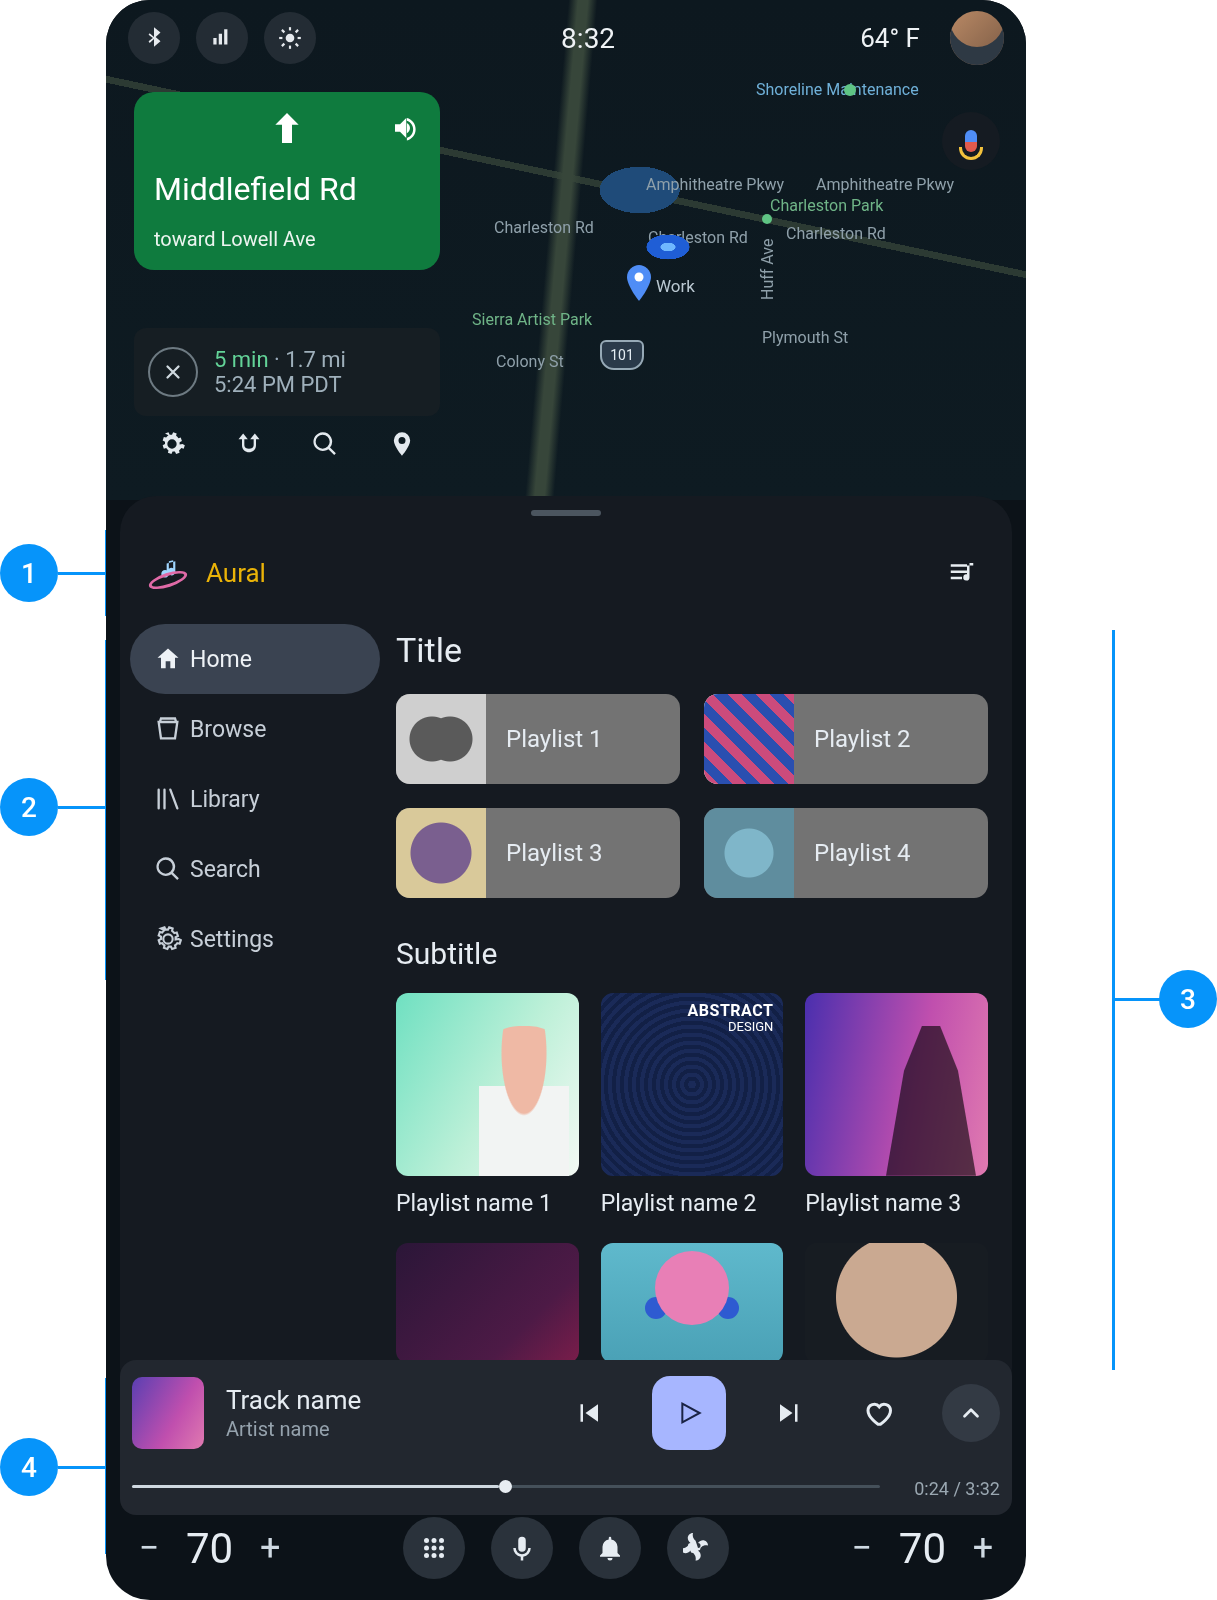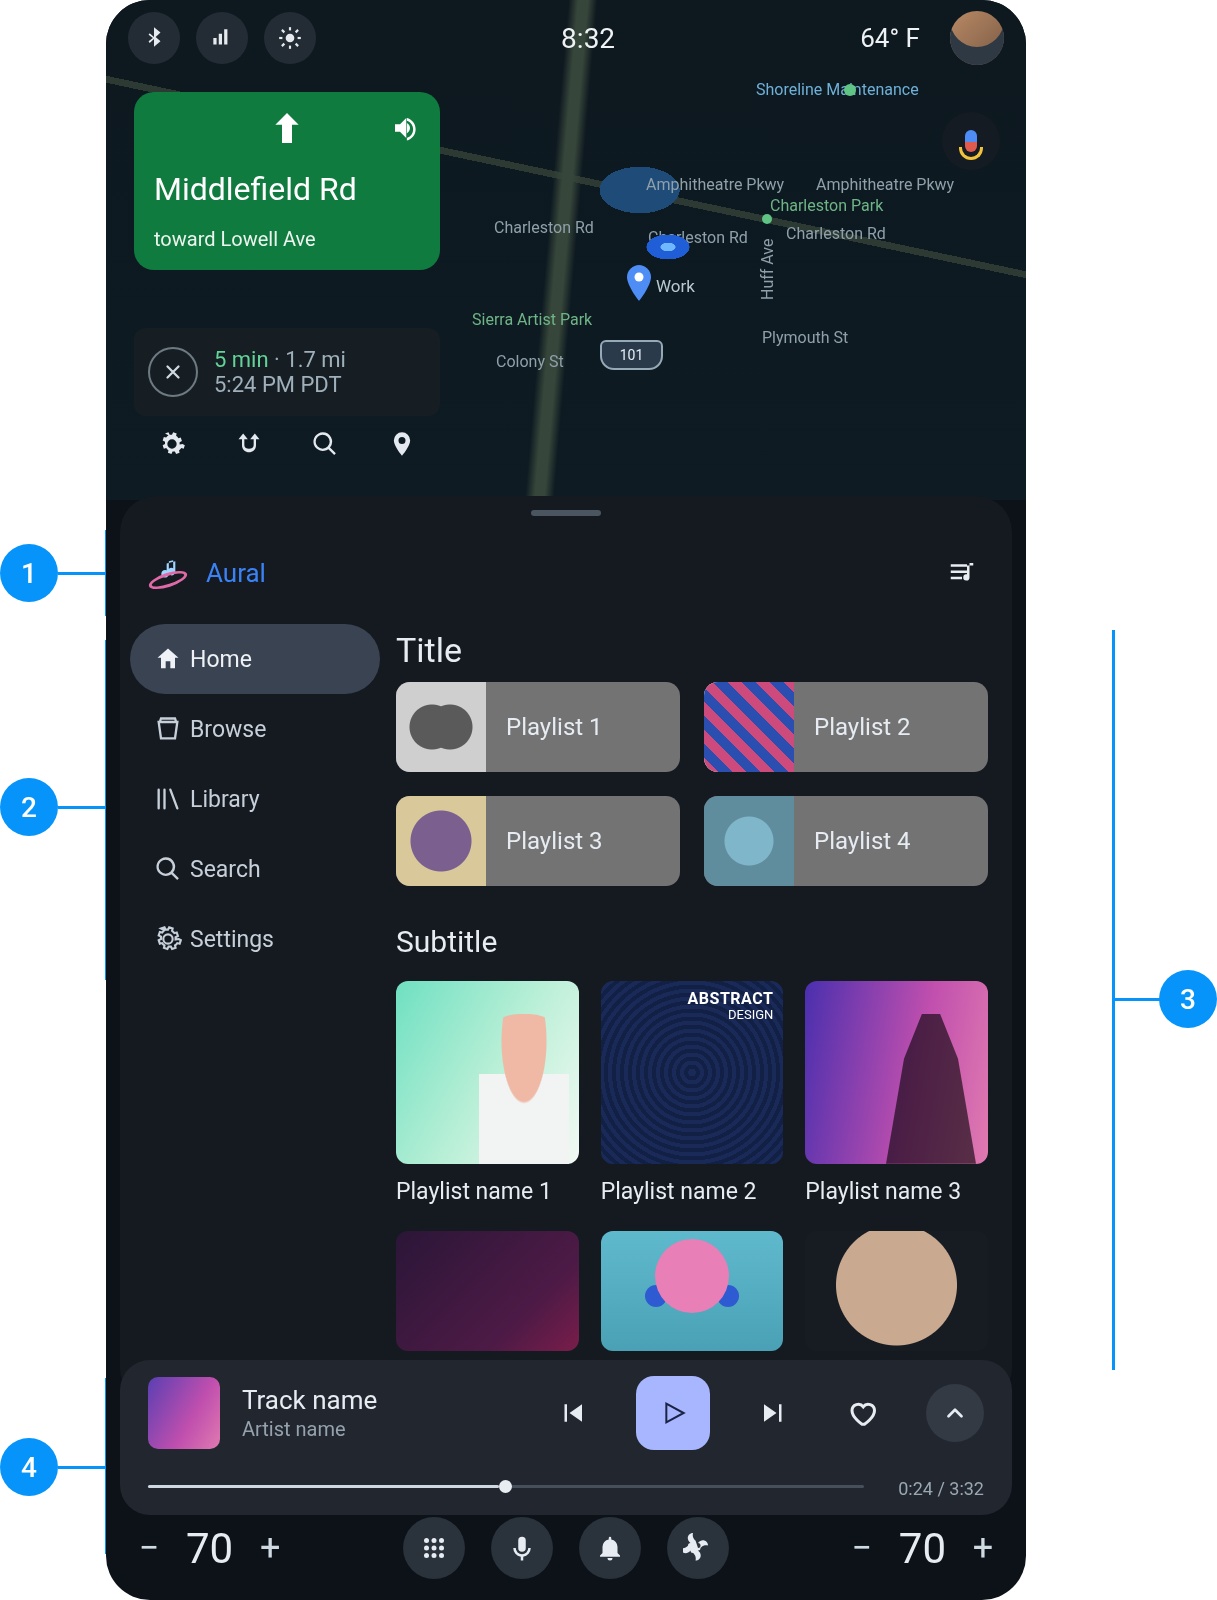--- a/index.html
+++ b/index.html
@@ -40,36 +40,36 @@
   .voice{position:absolute;right:26px;top:112px;width:58px;height:58px;border-radius:29px;background:rgba(22,28,34,.9);display:flex;align-items:center;justify-content:center}
   .voice .mic{width:12px;height:22px;border-radius:7px;background:linear-gradient(180deg,#4f8df6 0 55%,#e05a4d 55% 100%);position:relative}
   .voice .mic::after{content:"";position:absolute;left:-6px;right:-6px;bottom:-8px;height:10px;border:3px solid #f3c23c;border-top:none;border-radius:0 0 14px 14px}
   .marker{position:absolute;left:520px;top:265px;width:26px;height:36px}
   .marker svg{width:26px;height:36px;fill:#4f8df6}
   .marker-label{position:absolute;left:550px;top:276px;color:#bac8d1;font-size:17px}
   .puck{position:absolute;left:536px;top:232px;width:52px;height:30px;border-radius:16px;background:radial-gradient(ellipse at center,#6fb8ff 0 20%,#1f5ed6 21% 58%,rgba(93,150,220,.0)59%)}
   
   .panel{position:absolute;left:14px;right:14px;top:496px;height:908px;border-radius:36px;background:#151a21}
   .handle{position:absolute;left:50%;top:14px;transform:translateX(-50%);width:70px;height:6px;border-radius:3px;background:#4b555f}
-  .appbar{position:absolute;left:0;right:0;top:38px;height:78px;display:flex;align-items:center;padding:0 30px;color:#3b82f6}
+  .appbar{position:absolute;left:0;right:0;top:38px;height:78px;display:flex;align-items:center;padding:0 30px;color:#eab308}
   .applogo{width:36px;height:36px;margin-right:20px;position:relative}
   .applogo .note{position:absolute;left:8px;top:0}
   .applogo .note svg{width:26px;height:30px;fill:#9fd6ff}
   .applogo .ring{position:absolute;left:-2px;top:18px;width:40px;height:14px;border:3px solid #e06aa7;border-radius:50%;transform:rotate(-18deg)}
   .appname{font-size:26px}
   .queuebtn{margin-left:auto;width:40px;height:40px;display:flex;align-items:center;justify-content:center}
   .queuebtn svg{width:34px;height:30px;fill:#e8edf2}
   
   .sidebar{position:absolute;left:10px;top:128px;width:250px}
   .side-item{height:70px;border-radius:35px;display:flex;align-items:center;gap:8px;padding:0 24px;color:#c7cfd8;font-size:23px;cursor:pointer}
   .side-item.active{background:#3a4351;color:#eef2f6}
   .side-item svg{width:28px;height:28px;fill:currentColor;flex-shrink:0}
   
   .content{position:absolute;left:276px;right:24px;top:128px;bottom:0;overflow:hidden;color:#e6ecf2}
-  .sec-title{font-size:34px;font-weight:400;margin:6px 0 12px}
+  .sec-title{font-size:34px;font-weight:400;margin:6px 0 24px}
   .row2col{display:grid;grid-template-columns:1fr 1fr;gap:24px}
   .plcard{height:90px;border-radius:14px;background:#737373;display:flex;align-items:center;overflow:hidden}
   .plcard .art{width:90px;height:90px;flex-shrink:0}
   .plcard .lbl{padding-left:20px;font-size:24px}
   .art.a{background:radial-gradient(circle at 40% 50%,#5a5a5a 0 22px,transparent 23px),radial-gradient(circle at 60% 50%,#5a5a5a 0 22px,transparent 23px),#cfcfcf}
   .art.b{background:repeating-linear-gradient(45deg,#cc4b7c 0 10px,#2a4fb0 10px 20px),#fff}
   .art.c{background:radial-gradient(circle at 50% 50%,#7a5f8f 0 30px,#d9c99a 31px)}
   .art.d{background:radial-gradient(circle at 50% 50%,#7fb6c9 0 24px,transparent 25px),#5f8d9e}
   .sec-sub{font-size:30px;margin:38px 0 22px}
   .row3col{display:grid;grid-template-columns:repeat(3,1fr);gap:22px}
@@ -83,21 +83,21 @@
   .cover.c2::after{content:"DESIGN";position:absolute;right:10px;top:26px;color:#fff;font-size:13px}
   .cover.c3{background:linear-gradient(100deg,#4a2fae,#c04fae 60%,#e07ab0);position:relative}
   .cover.c3::after{content:"";position:absolute;right:12px;bottom:0;width:90px;height:150px;background:#000;opacity:.6;clip-path:polygon(40% 0,60% 0,80% 30%,100% 100%,0 100%,20% 30%)}
   .partials{display:grid;grid-template-columns:repeat(3,1fr);gap:22px;margin-top:26px}
   .partials .pc{height:120px;border-radius:12px}
   .pc.p1{background:linear-gradient(135deg,#2b1638,#4d1a46 70%,#7a1d4a)}
   .pc.p2{background:linear-gradient(180deg,#5fb9cc,#4aa1b6);position:relative}
   .pc.p2::after{content:"";position:absolute;left:50%;top:8px;transform:translateX(-50%);width:74px;height:74px;border-radius:50%;background:#e87fb6;box-shadow:-36px 20px 0 -26px #2e5bd1,36px 20px 0 -26px #2e5bd1}
   .pc.p3{background:radial-gradient(circle at 50% 45%,#caa991 0 60px,#171c22 61px)}
   
-  .player{position:absolute;left:14px;right:14px;top:1360px;height:155px;border-radius:30px;background:#22272f;color:#e6ecf2;padding:16px 28px 0}
+  .player{position:absolute;left:14px;right:14px;top:1360px;height:155px;border-radius:16px;background:#22272f;color:#e6ecf2;padding:16px 12px 0}
   .player-row{display:flex;align-items:center;gap:22px}
   .pl-art{width:72px;height:72px;border-radius:10px;background:linear-gradient(120deg,#5a3fb2,#c04fae 60%,#e07ab0)}
   .pl-meta .t{font-size:26px}
   .pl-meta .a{font-size:20px;color:#95a2ad;margin-top:2px}
   .pl-ctrls{margin-left:auto;display:flex;align-items:center;gap:40px}
   .pbtn{width:48px;height:48px;display:flex;align-items:center;justify-content:center}
   .pbtn svg{width:30px;height:30px;fill:#e6ecf2}
   .playbtn{width:74px;height:74px;border-radius:18px;background:#a7b6ff;display:flex;align-items:center;justify-content:center}
   .playbtn svg{width:32px;height:32px;fill:#1a2344;stroke:#1a2344;stroke-width:1.5}
   .heart svg{fill:none;stroke:#e6ecf2;stroke-width:2.4}
@@ -150,21 +150,21 @@
       <span class="map-label" style="left:710px;top:175px">Amphitheatre Pkwy</span>
       <span class="map-label" style="left:388px;top:218px">Charleston Rd</span>
       <span class="map-label" style="left:542px;top:228px">Charleston Rd</span>
       <span class="map-label" style="left:680px;top:224px">Charleston Rd</span>
       <span class="map-label" style="left:664px;top:196px;color:#6fb487">Charleston Park</span>
       <span class="map-label" style="left:650px;top:80px;color:#6fb0d8">Shoreline Maintenance</span>
       <span class="map-label" style="left:652px;top:300px;transform:rotate(-90deg);transform-origin:left top">Huff Ave</span>
       <span class="map-label" style="left:656px;top:328px">Plymouth St</span>
       <span class="map-label" style="left:366px;top:310px;color:#6fb487;text-align:center;width:90px">Sierra Artist Park</span>
       <span class="map-label" style="left:390px;top:352px">Colony St</span>
-      <div style="position:absolute;left:494px;top:340px;width:63px;height:30px;border-radius:6px 6px 14px 14px;background:#2a3a4a;border:2px solid #96a9b6;color:#e4edf3;display:flex;align-items:center;justify-content:center;font-size:14px">101</div>
+      <div style="position:absolute;left:494px;top:340px;width:44px;height:30px;border-radius:6px 6px 14px 14px;background:#2a3a4a;border:2px solid #96a9b6;color:#e4edf3;display:flex;align-items:center;justify-content:center;font-size:14px">101</div>
       <div class="puck"></div>
       <div class="marker"><svg viewBox="0 0 24 36">
             <path d="M12 0c6 0 12 5 12 12 0 9-12 24-12 24S0 21 0 12C0 5 6 0 12 0z"></path>
             <circle cx="12" cy="12" r="4.5" fill="#fff"></circle>
           </svg></div>
       <span class="marker-label">Work</span>
       <span style="position:absolute;left:738px;top:84px;width:12px;height:12px;border-radius:6px;background:#5fc484"></span>
       <span style="position:absolute;left:656px;top:214px;width:10px;height:10px;border-radius:5px;background:#5fc484"></span>
     </div>
 

